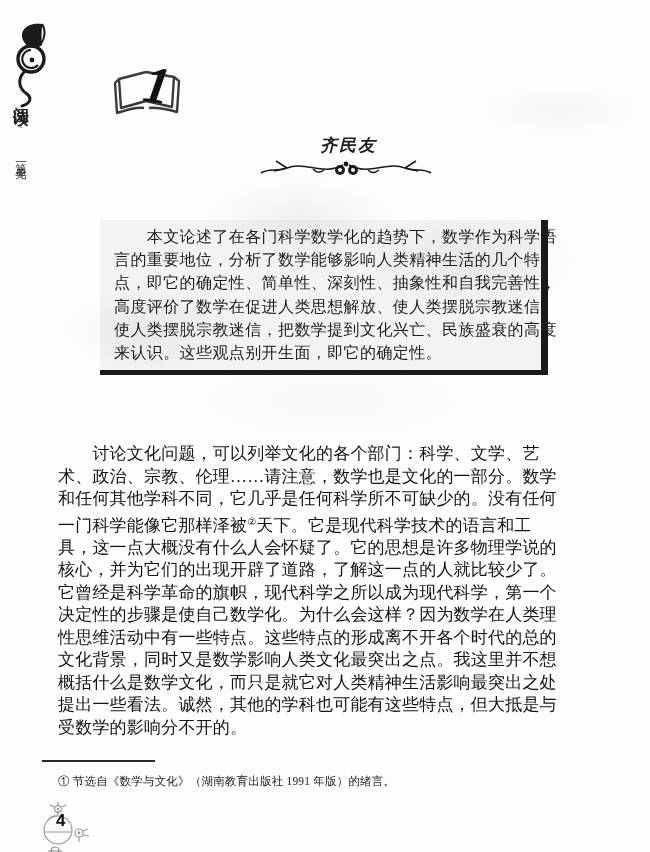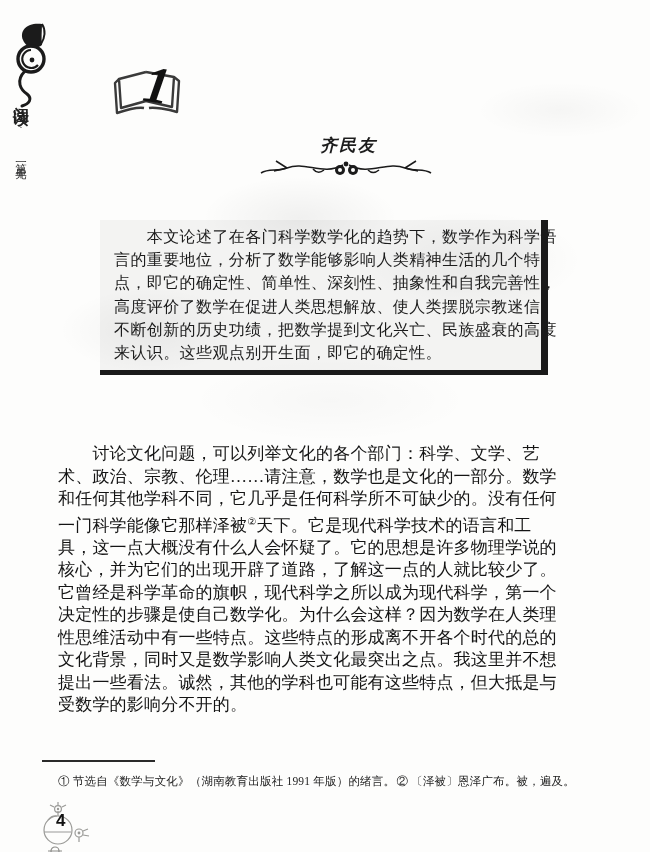--- a/index.html
+++ b/index.html
@@ -139,46 +139,46 @@
       <circle cx="96" cy="14" r="2"></circle>
     </g>
   </svg>
 
   <div class="abstract-box">
     <div>
         <div class="tline">　　本文论述了在各门科学数学化的趋势下，数学作为科学语</div>
         <div class="tline">言的重要地位，分析了数学能够影响人类精神生活的几个特</div>
         <div class="tline">点，即它的确定性、简单性、深刻性、抽象性和自我完善性，</div>
         <div class="tline">高度评价了数学在促进人类思想解放、使人类摆脱宗教迷信、</div>
-        <div class="tline">不断创新的历史功绩，把数学提到文化兴亡、民族盛衰的高度</div>
+        <div class="tline">使人类摆脱宗教迷信，把数学提到文化兴亡、民族盛衰的高度</div>
         <div class="tline">来认识。这些观点别开生面，即它的确定性。</div>
       </div>
   </div>
 
   <div class="body-text">
     <div>
         <div class="tline">　　讨论文化问题，可以列举文化的各个部门：科学、文学、艺</div>
         <div class="tline">术、政治、宗教、伦理……请注意，数学也是文化的一部分。数学</div>
         <div class="tline">和任何其他学科不同，它几乎是任何科学所不可缺少的。没有任何</div>
         <div class="tline">一门科学能像它那样泽被<sup class="fnref">②</sup>天下。它是现代科学技术的语言和工</div>
         <div class="tline">具，这一点大概没有什么人会怀疑了。它的思想是许多物理学说的</div>
         <div class="tline">核心，并为它们的出现开辟了道路，了解这一点的人就比较少了。</div>
         <div class="tline">它曾经是科学革命的旗帜，现代科学之所以成为现代科学，第一个</div>
         <div class="tline">决定性的步骤是使自己数学化。为什么会这样？因为数学在人类理</div>
         <div class="tline">性思维活动中有一些特点。这些特点的形成离不开各个时代的总的</div>
         <div class="tline">文化背景，同时又是数学影响人类文化最突出之点。我这里并不想</div>
+        <div class="tline">概括什么是数学文化，而只是就它对人类精神生活影响最突出之处</div>
         <div class="tline">提出一些看法。诚然，其他的学科也可能有这些特点，但大抵是与</div>
         <div class="tline">受数学的影响分不开的。</div>
       </div>
   </div>
 
   <div class="footnote-rule"></div>
   <div class="footnote-row">
     <span class="footnote-item">① 节选自《数学与文化》（湖南教育出版社 1991 年版）的绪言。</span>
-    <span class="footnote-item">② 〔泽被〕恩泽广布。被，遍及。</span>
   </div>
 
   <svg class="footer-ornament" viewBox="0 0 66 46">
     <g fill="none" stroke="#9a9a97" stroke-width="1.2">
       <circle cx="24" cy="28" r="14"></circle>
       <path d="M10,30 h27 M24,14 v-5"></path>
       <circle cx="24" cy="7" r="3.4"></circle>
       <path d="M20,5 l-4,-2 M28,5 l4,-2 M24,3 v-3"></path>
       <circle cx="45" cy="31" r="4"></circle>
       <path d="M49,29 l5,-2 M49,33 l6,1 M45,35 v5"></path>

